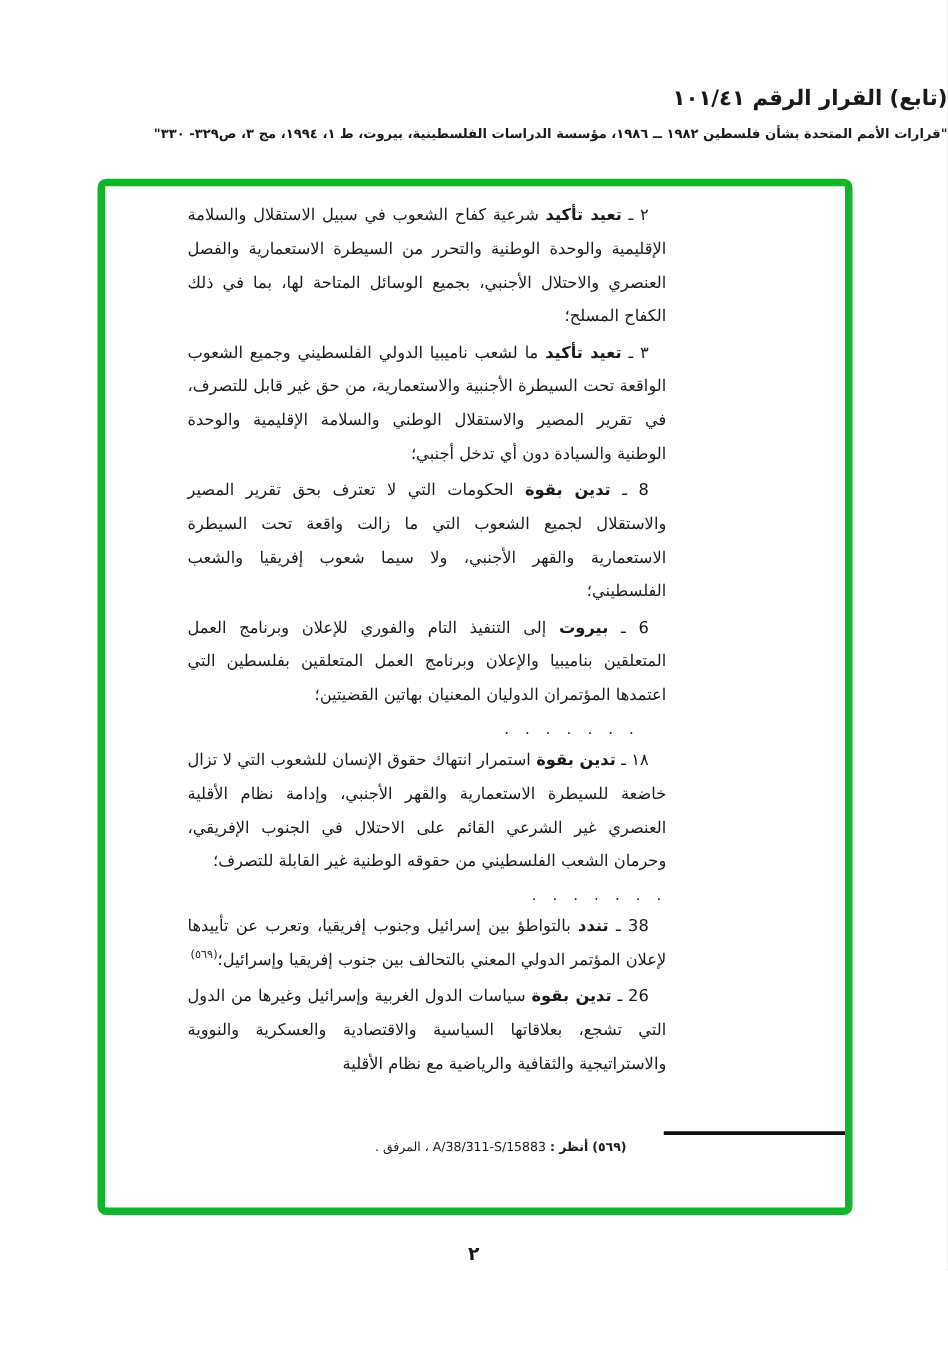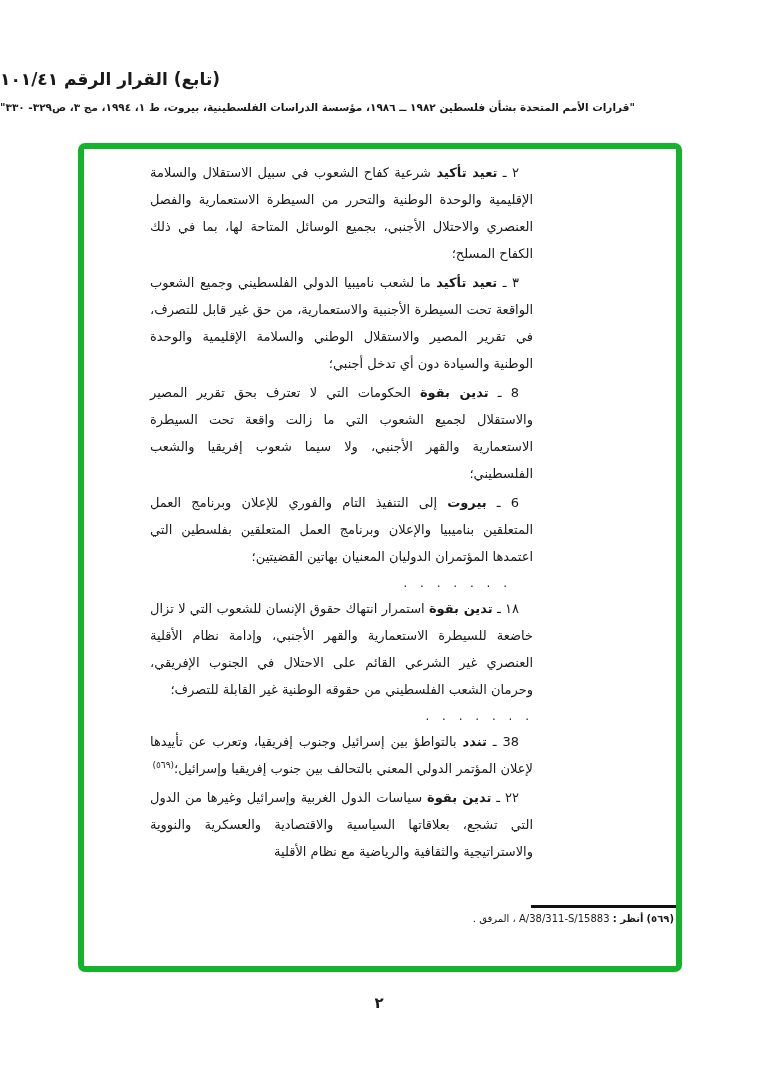--- a/index.html
+++ b/index.html
@@ -8,21 +8,21 @@
     width:758px;height:1078px;
     margin:0 auto;
     background:#ffffff;
     font-family:"DejaVu Sans", sans-serif;
     color:#1a1a1a;
     overflow:hidden;
   }
   .doc-header{
     position:absolute;
     top:66px;left:0;right:0;
-    text-align:left;
+    text-align:right;
     direction:rtl;
   }
   .title{
     margin:0;
     font-size:17px;
     font-weight:bold;
     line-height:26px;
   }
   .source{
     margin-top:8px;
@@ -76,21 +76,21 @@
     position:absolute;
     left:531px;top:905px;
     width:145px;height:2.5px;
     background:#111;
   }
   .footnote{
     position:absolute;
     left:300px;top:911px;
     width:374px;
     direction:rtl;
-    text-align:right;
+    text-align:left;
     font-size:10px;
     line-height:16px;
   }
   .fn-marker,.fn-label{font-weight:bold;}
   .fn-ref{direction:ltr;unicode-bidi:embed;}
   .page-number{
     position:absolute;
     left:0;right:0;top:994px;
     text-align:center;
     font-size:15px;
@@ -132,21 +132,21 @@
     <p><span class="num">١٨ ـ</span>
       <span class="lead">تدين بقوة</span>
       <span class="txt">استمرار انتهاك حقوق الإنسان للشعوب التي لا تزال خاضعة للسيطرة الاستعمارية والقهر الأجنبي، وإدامة نظام الأقلية العنصري غير الشرعي القائم على الاحتلال في الجنوب الإفريقي، وحرمان الشعب الفلسطيني من حقوقه الوطنية غير القابلة للتصرف؛</span></p>
 
     <div class="dots dots-2">. . . . . . .</div>
 
     <p><span class="num">38 ـ</span>
       <span class="lead">تندد</span>
       <span class="txt">بالتواطؤ بين إسرائيل وجنوب إفريقيا، وتعرب عن تأييدها لإعلان المؤتمر الدولي المعني بالتحالف بين جنوب إفريقيا وإسرائيل؛</span><sup class="fnref">(٥٦٩)</sup></p>
 
-    <p><span class="num">٢٢ ـ</span>
+    <p><span class="num">26 ـ</span>
       <span class="lead">تدين بقوة</span>
       <span class="txt">سياسات الدول الغربية وإسرائيل وغيرها من الدول التي تشجع، بعلاقاتها السياسية والاقتصادية والعسكرية والنووية والاستراتيجية والثقافية والرياضية مع نظام الأقلية</span></p>
 
   </div>
 
   <div class="footnote-sep"></div>
 
   <div class="footnote">
     <span class="fn-marker">(٥٦٩)</span>
     <span class="fn-label">أنظر :</span>

